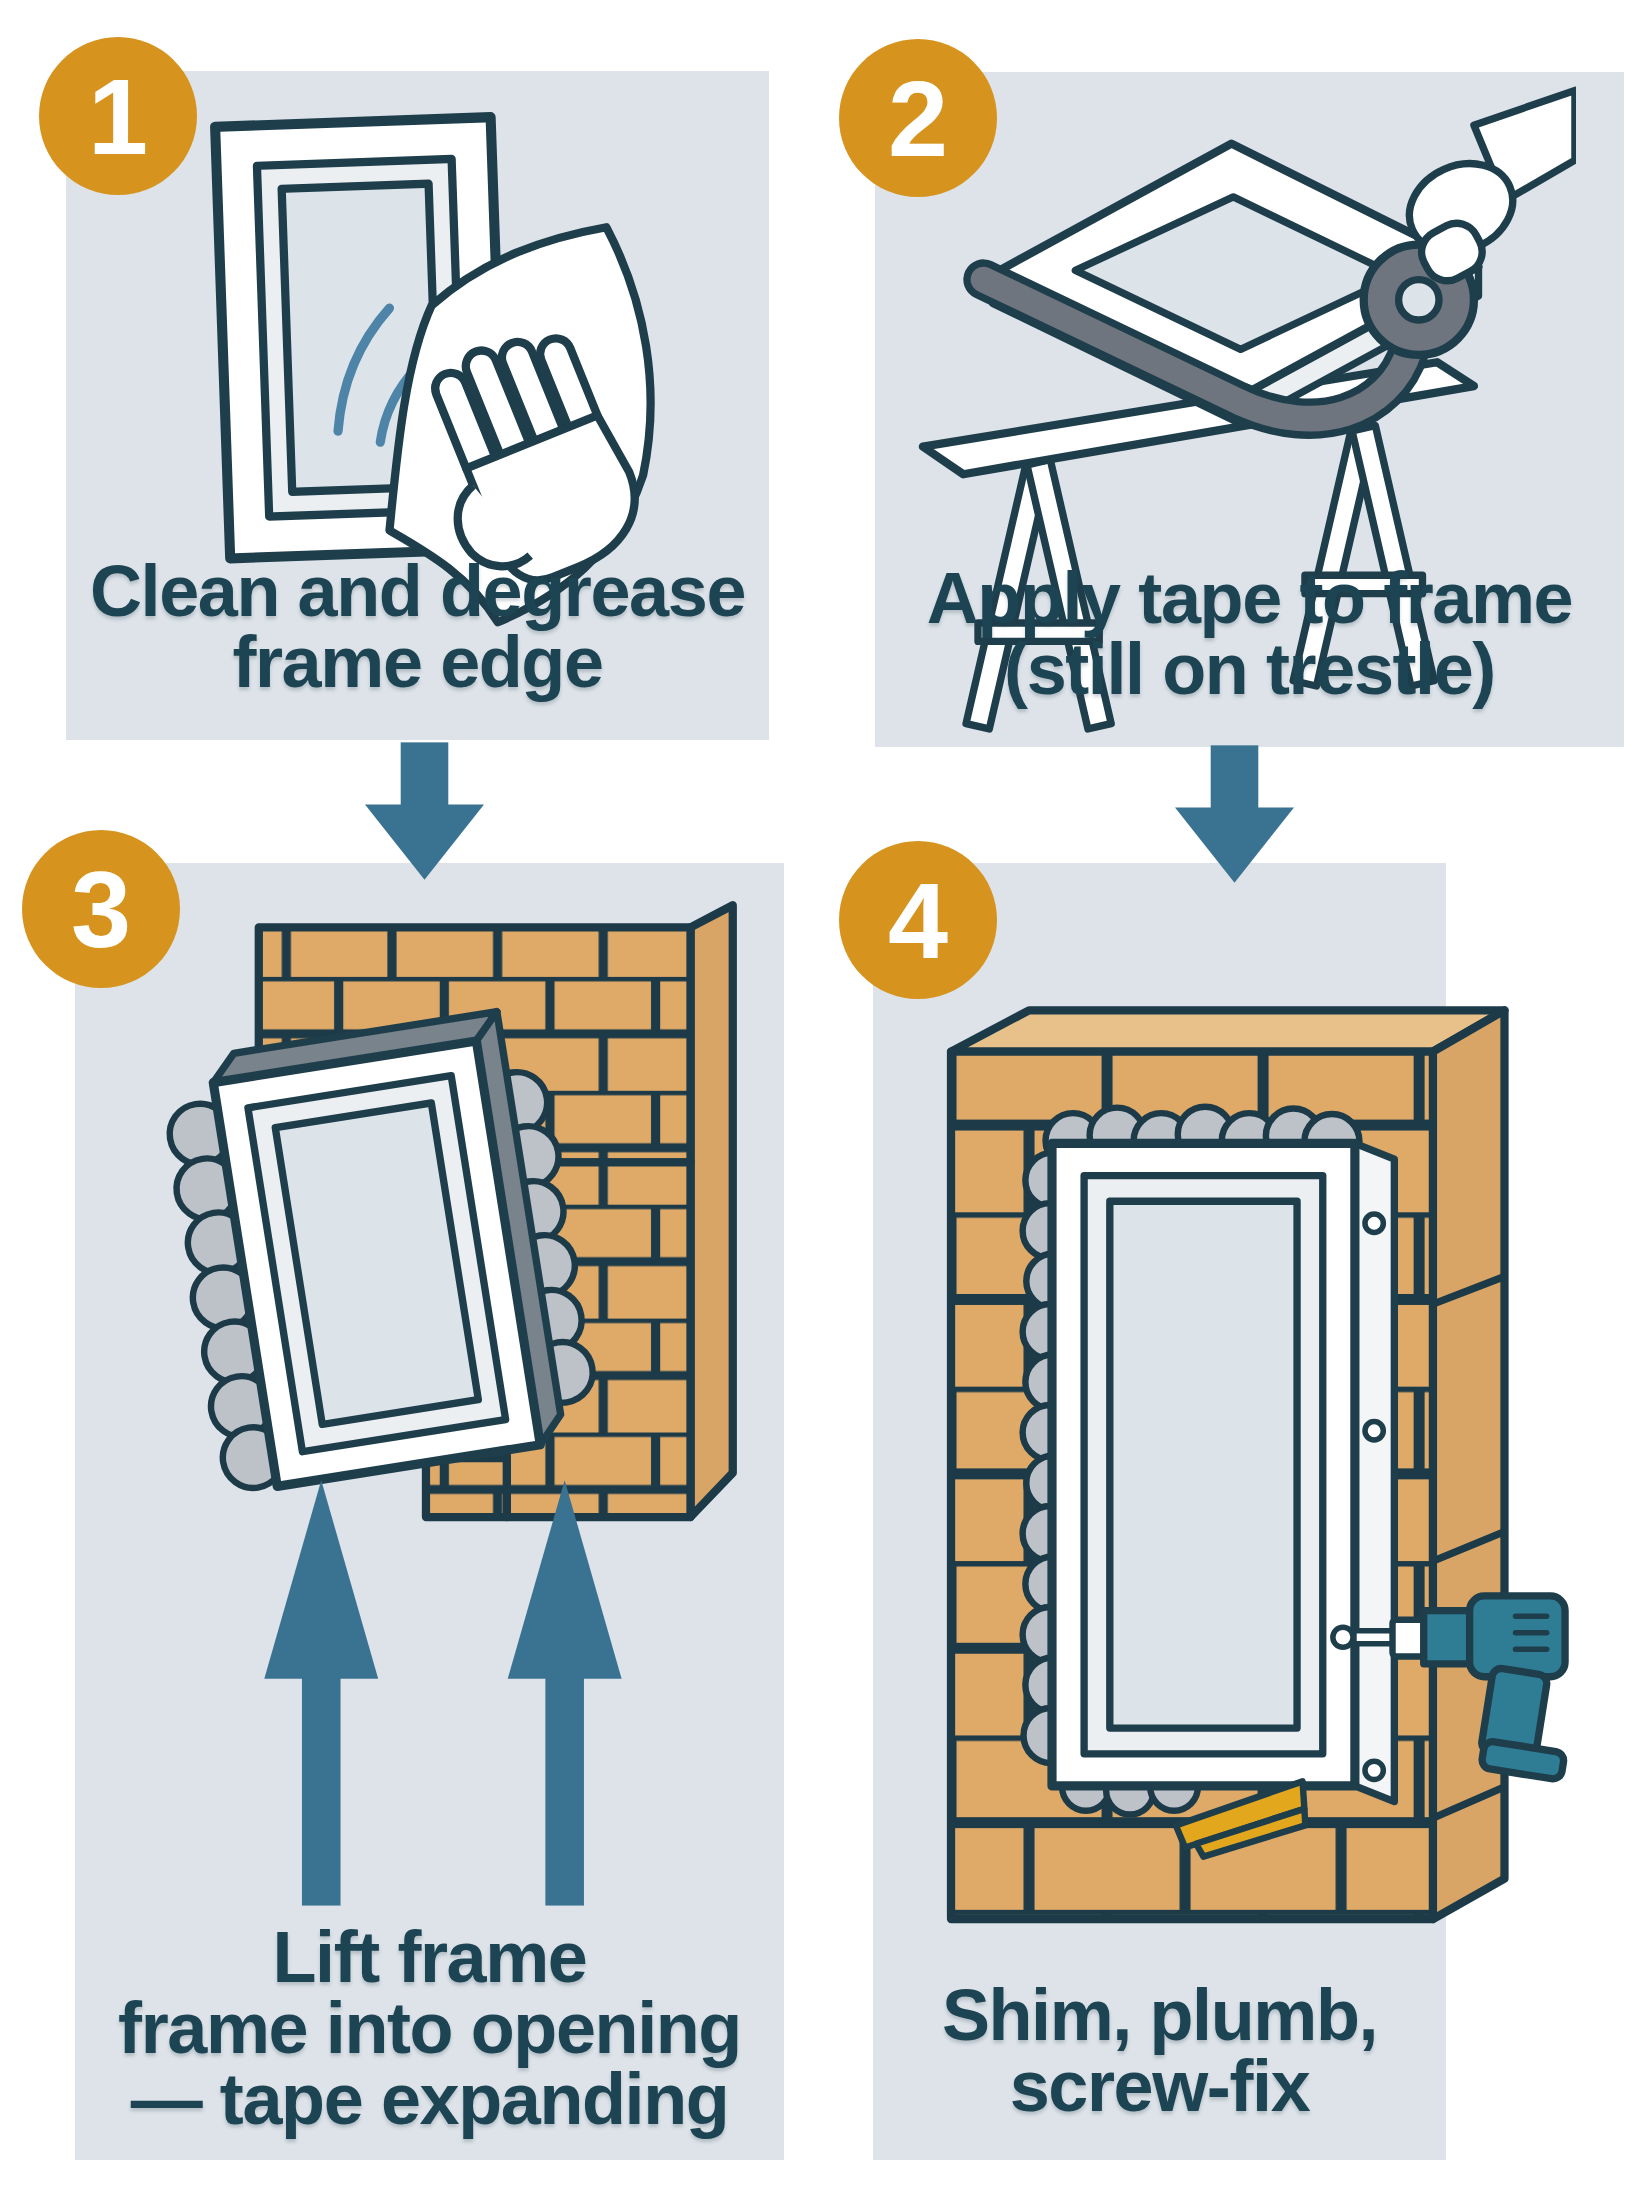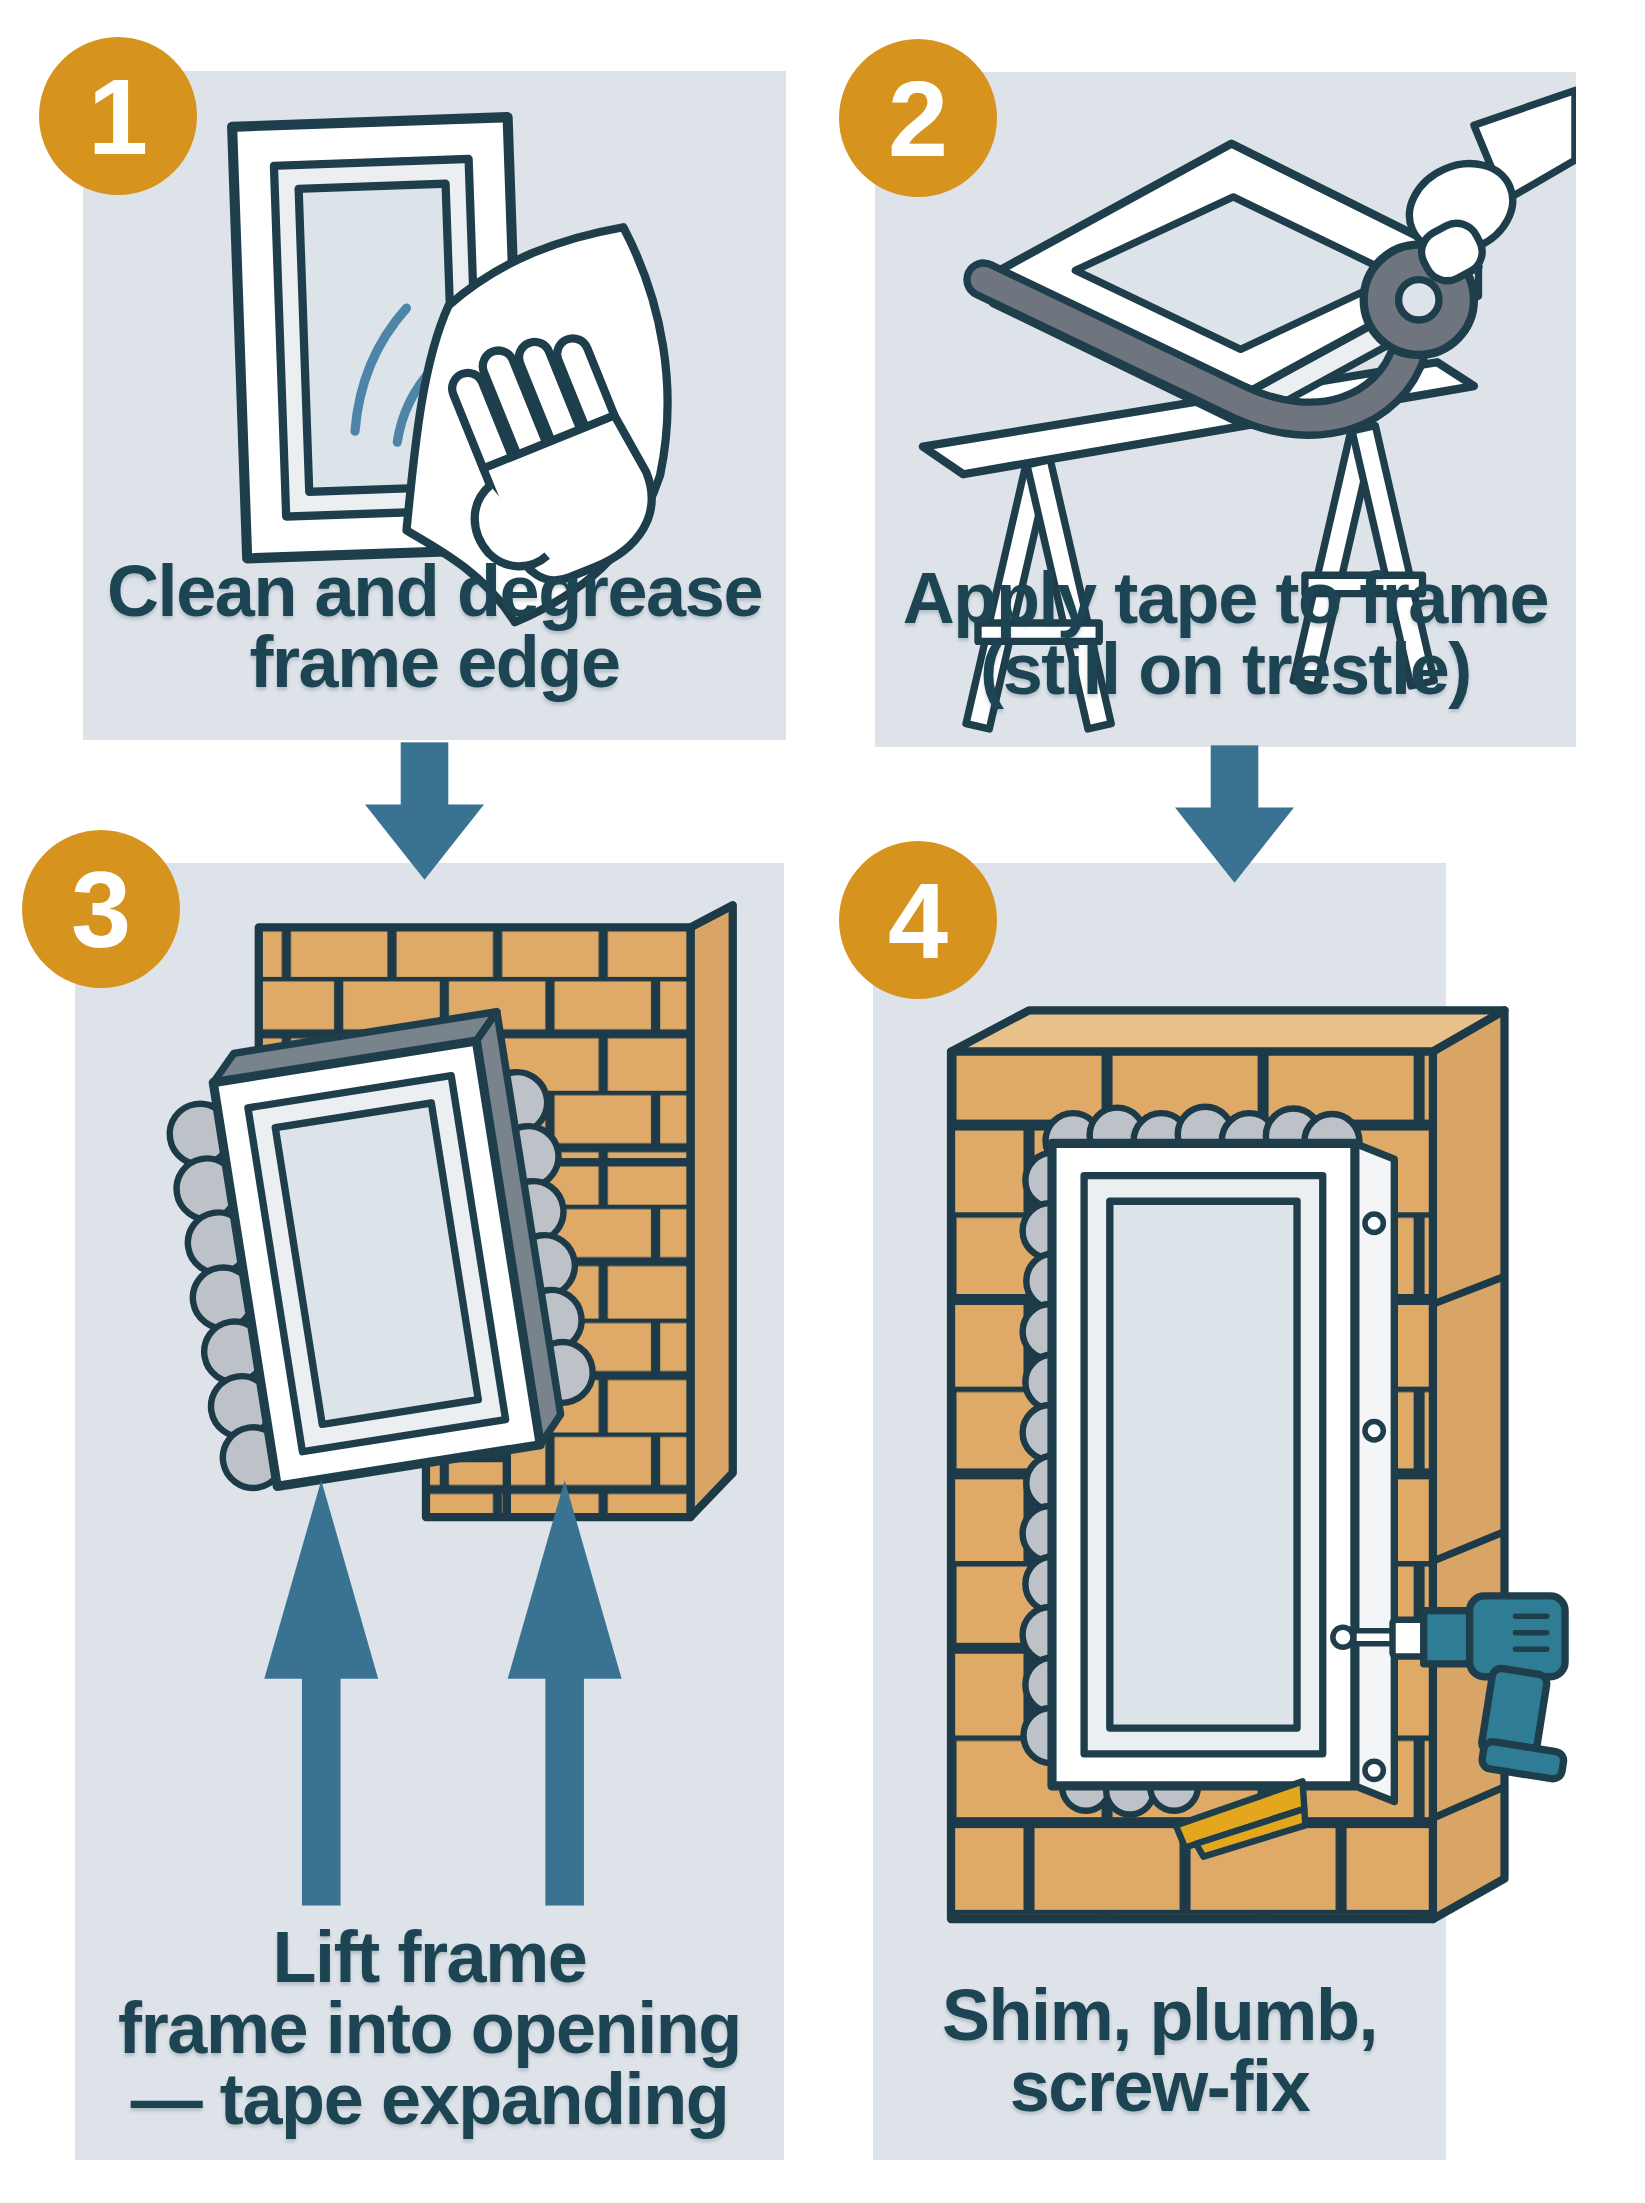--- a/index.html
+++ b/index.html
@@ -6,22 +6,22 @@
     --page_bg:#ffffff; --panel_bg:#dde3e9; --badge:#d6941f; --badge_text:#ffffff;
     --caption:#1d4452; --arrow:#3a7392; --outline:#1f3e4c; --brick:#dfa968;
     --brick_side:#d9a566; --brick_top:#e8c08a; --mortar:#1c3a47; --foam:#bcc2c7;
     --tape:#6e757e; --drill:#2e7d95; --shim:#e2a71d; --glass:#dce4ea;
     --band:#eceff2; --frame3d:#78838c; --swipe:#4d84a8;
   }
   html,body{margin:0;padding:0;background:var(--page_bg);}
   #infographic{position:relative;width:1646px;height:2204px;background:var(--page_bg);
     font-family:"Liberation Sans",sans-serif;overflow:hidden;}
   .panel{position:absolute;background:var(--panel_bg);}
-  #panel1{left:83px;top:71px;width:703px;height:669px;}
-  #panel2{left:875px;top:72px;width:701px;height:675px;}
+  #panel1{left:66px;top:71px;width:703px;height:669px;}
+  #panel2{left:875px;top:72px;width:701px;height:675px;padding-left:48px;}
   #panel3{left:75px;top:863px;width:701px;height:1297px;padding-left:8px;}
   #panel4{left:873px;top:863px;width:573px;height:1297px;}
   .illus{position:absolute;left:0;top:0;}
   .caption{position:absolute;left:0;right:0;text-align:center;color:var(--caption);
     font-weight:700;font-size:72px;line-height:71px;letter-spacing:-1.4px;
     text-shadow:0 2.8px 3.7px rgba(35,60,75,.22);}
   .caption span{display:block;}
   #panel1 .caption{top:485px;}
   #panel2 .caption{top:491px;}
   #panel3 .caption{top:1059px;}

